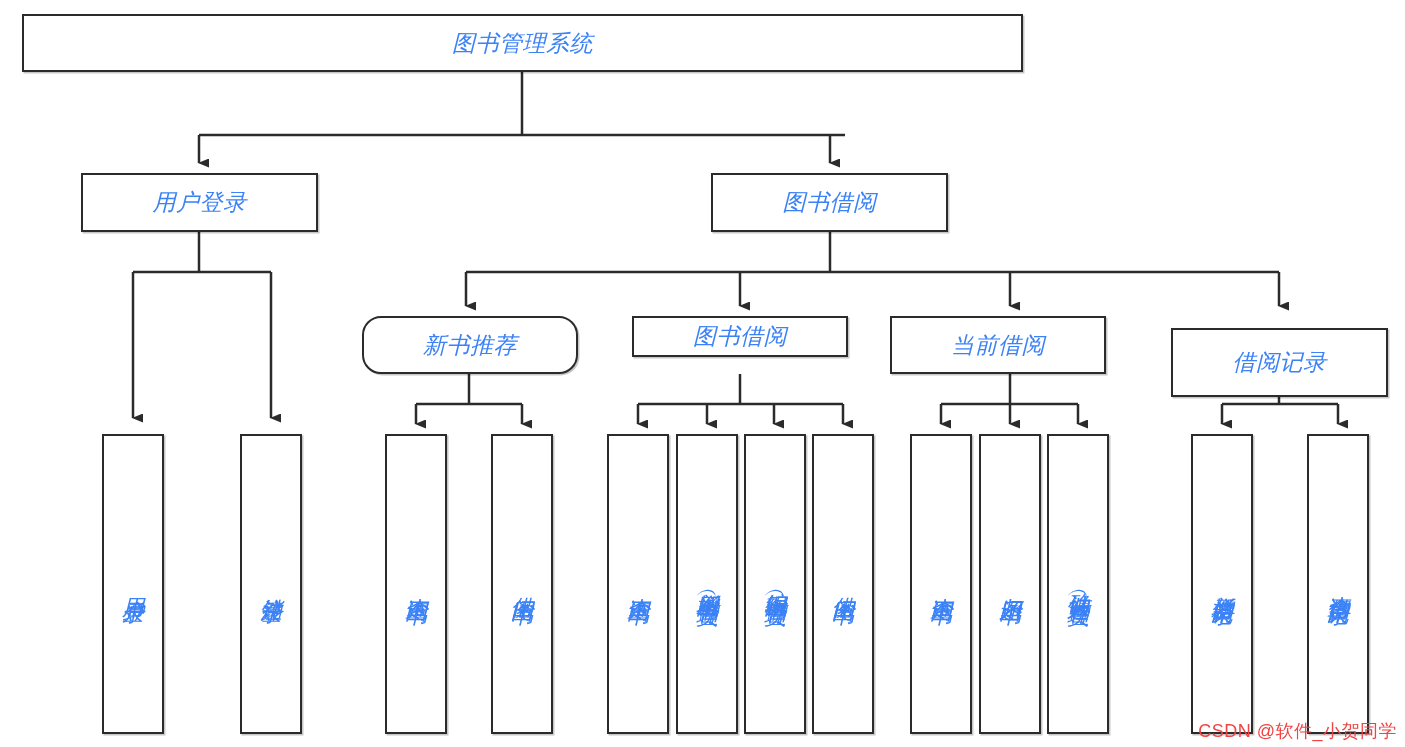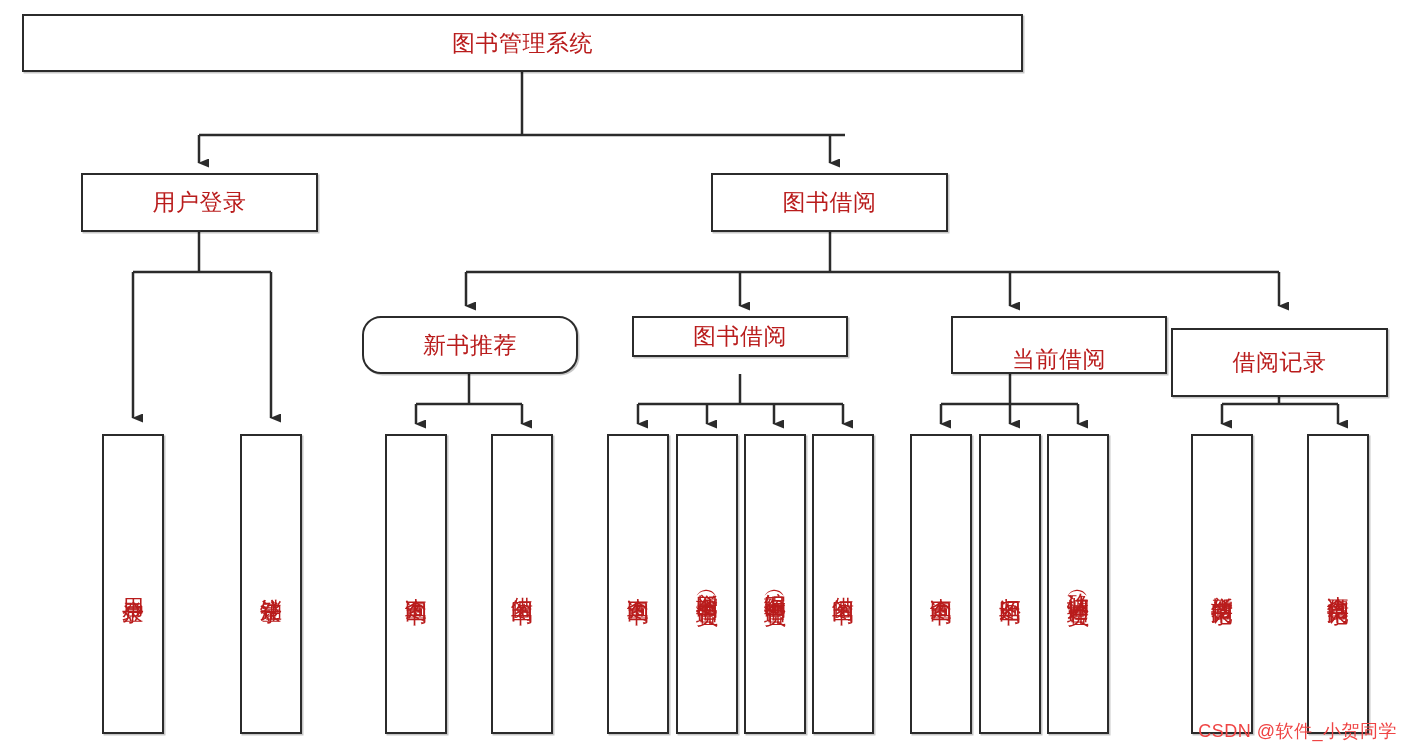--- a/index.html
+++ b/index.html
@@ -30,26 +30,27 @@
     position: absolute;
     box-sizing: border-box;
     background: #ffffff;
     border: 2.5px solid #2b2b2b;
     display: flex;
     align-items: center;
     justify-content: center;
     box-shadow: 1.5px 1.5px 0 rgba(0,0,0,0.22);
   }
   .node .node-label {
-    color: #b91c1c;
+    color: #3b82f6;
     font-size: 23px;
     line-height: 1.15;
     letter-spacing: 0.5px;
     text-align: center;
     white-space: nowrap;
+    font-style: italic;
   }
   .node.leaf {
     align-items: center;
     justify-content: center;
     padding: 6px 0;
   }
   .node.leaf .node-label {
     writing-mode: vertical-rl;
     text-orientation: upright;
     white-space: nowrap;
@@ -140,21 +141,21 @@
   </div>
 
   <div class="node" style="left:362px; top:316px; width:216px; height:58px;border-radius:19px;">
     <span class="node-label">新书推荐</span>
   </div>
 
   <div class="node" style="left:632px; top:316px; width:216px; height:41px;">
     <span class="node-label">图书借阅</span>
   </div>
 
-  <div class="node" style="left:951px; top:316px; width:216px; height:58px;align-items:flex-end;">
+  <div class="node" style="left:890px; top:316px; width:216px; height:58px;">
     <span class="node-label">当前借阅</span>
   </div>
 
   <div class="node" style="left:1171px; top:328px; width:217px; height:69px;">
     <span class="node-label">借阅记录</span>
   </div>
 
   <div class="node leaf" style="left:102px; top:434px; width:62px; height:300px;">
     <span class="node-label">用户登录</span>
   </div>

